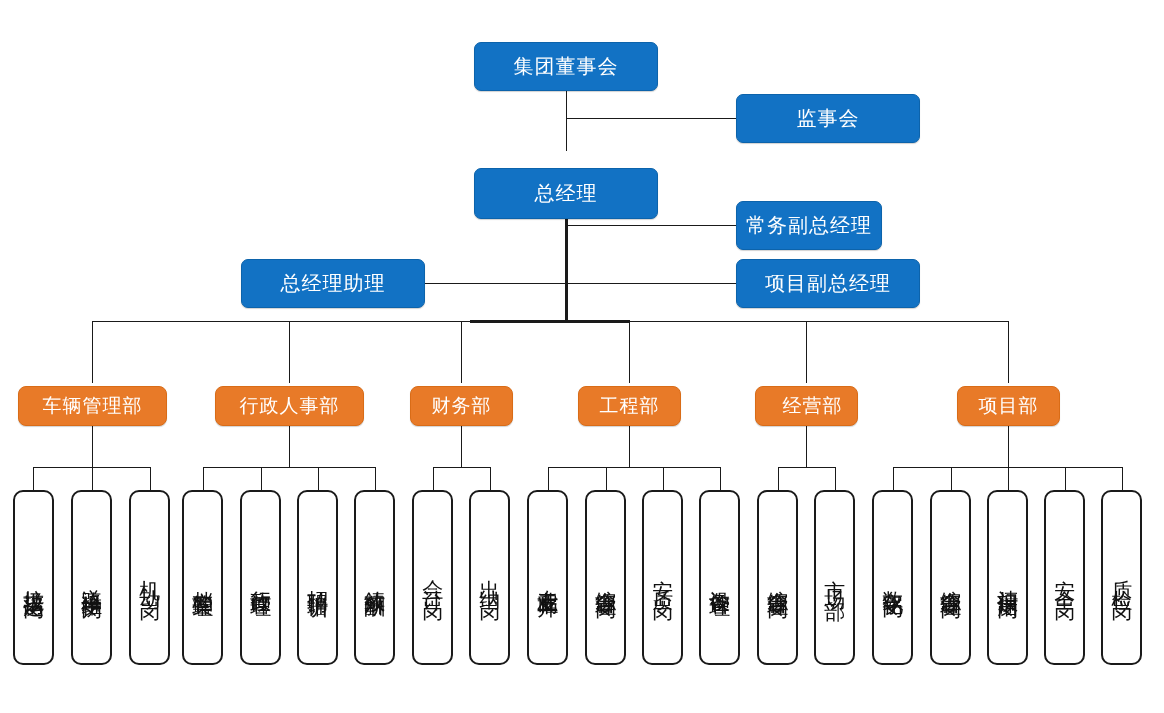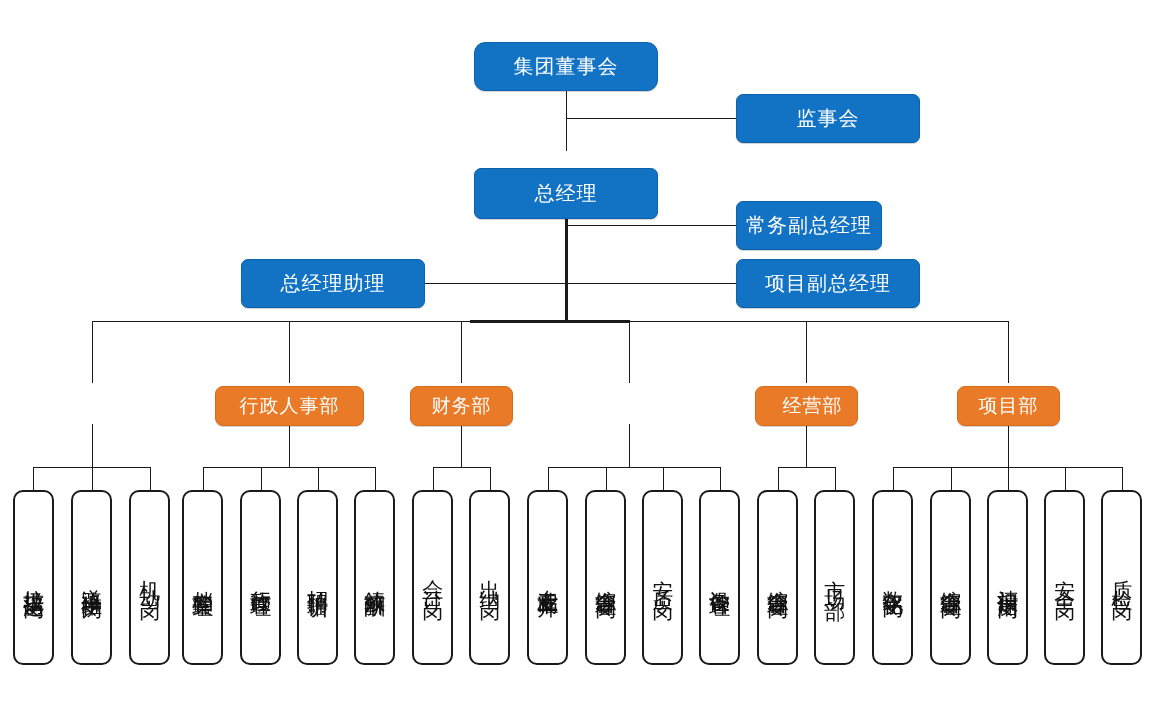--- a/index.html
+++ b/index.html
@@ -139,21 +139,21 @@
   <div class="line v" style="left:835px; top:467px; height:23px;"></div>
 
   <div class="line v" style="left:1008px; top:424px; height:43px;"></div>
   <div class="line h" style="left:893px; top:467px; width:230px;"></div>
   <div class="line v" style="left:893px; top:467px; height:23px;"></div>
   <div class="line v" style="left:951px; top:467px; height:23px;"></div>
   <div class="line v" style="left:1008px; top:467px; height:23px;"></div>
   <div class="line v" style="left:1065px; top:467px; height:23px;"></div>
   <div class="line v" style="left:1122px; top:467px; height:23px;"></div>
 
-  <div class="node node-blue" style="left:474px; top:42px; width:184px; height:49px;border-radius:11px;">
+  <div class="node node-blue" style="left:474px; top:42px; width:184px; height:49px;">
     <span>集团董事会</span>
   </div>
 
   <div class="node node-blue" style="left:736px; top:94px; width:184px; height:49px;">
     <span>监事会</span>
   </div>
 
   <div class="node node-blue" style="left:474px; top:150px; width:184px; height:51px;margin-top:18px;">
     <span>总经理</span>
   </div>
@@ -163,29 +163,35 @@
   </div>
 
   <div class="node node-blue" style="left:736px; top:259px; width:184px; height:49px;">
     <span>项目副总经理</span>
   </div>
 
   <div class="node node-blue" style="left:241px; top:259px; width:184px; height:49px;">
     <span>总经理助理</span>
   </div>
 
+  <div class="node node-orange" style="left:18px; top:386px; width:149px; height:40px;">
+    <span>车辆管理部</span>
+  </div>
 
   <div class="node node-orange" style="left:215px; top:386px; width:149px; height:40px;">
     <span>行政人事部</span>
   </div>
 
   <div class="node node-orange" style="left:410px; top:386px; width:103px; height:40px;">
     <span>财务部</span>
   </div>
 
+  <div class="node node-orange" style="left:578px; top:386px; width:103px; height:40px;">
+    <span>工程部</span>
+  </div>
 
   <div class="node node-orange" style="left:755px; top:386px; width:103px; height:40px;padding-left:12px;">
     <span>经营部</span>
   </div>
 
   <div class="node node-orange" style="left:957px; top:386px; width:103px; height:40px;">
     <span>项目部</span>
   </div>
 
   <div class="leaf" style="left:13px; top:490px; width:41px; height:175px;">

